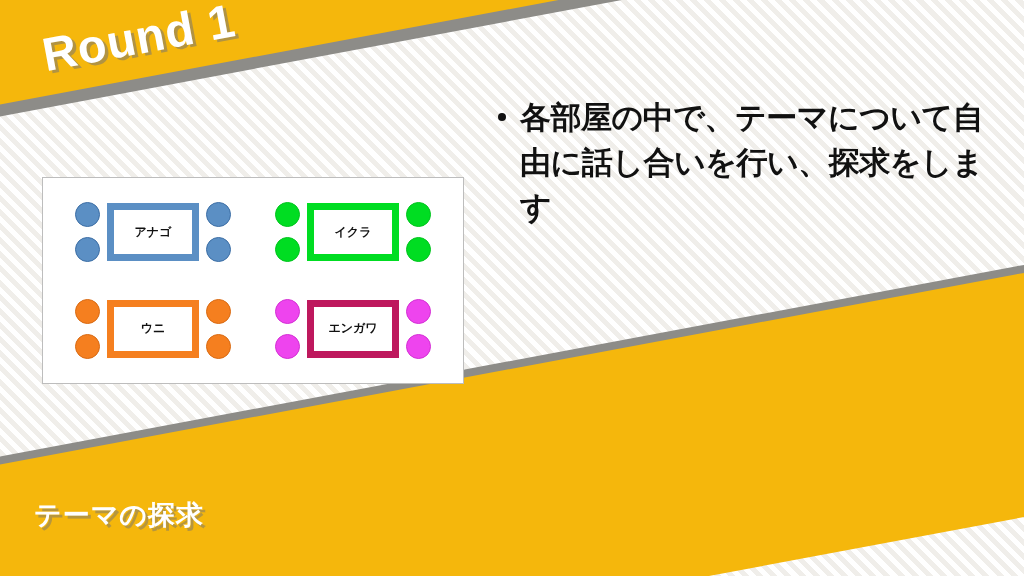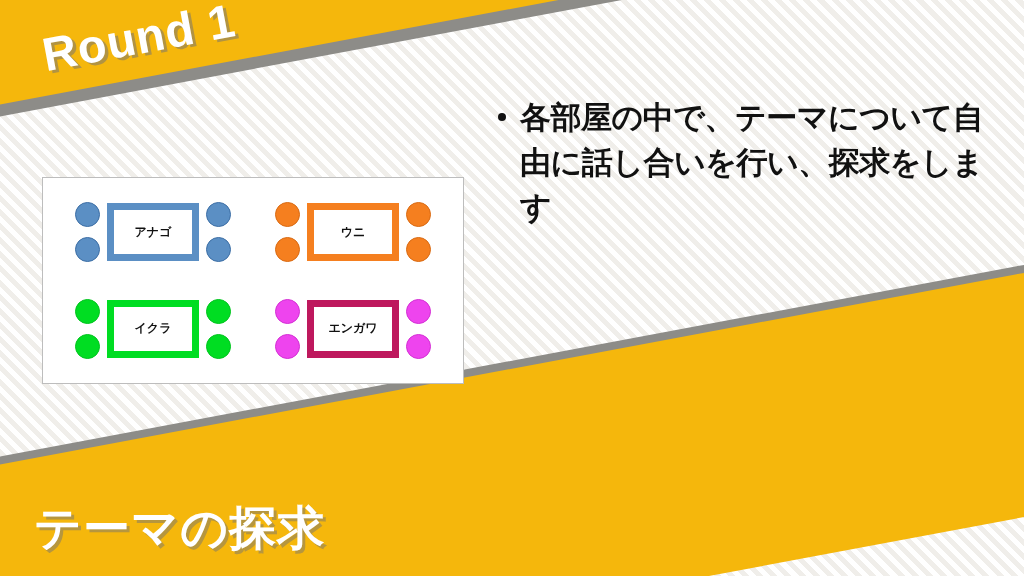--- a/index.html
+++ b/index.html
@@ -80,21 +80,21 @@
     color: #ffffff;
     letter-spacing: 1px;
     text-shadow: 3px 3px 0 rgba(120,118,112,0.55);
     white-space: nowrap;
   }
 
   #footer-title {
     position: absolute;
     left: 34px;
     top: 497px;
-    font-size: 47px;
+    font-size: 27px;
     font-weight: bold;
     color: #ffffff;
     letter-spacing: 1px;
     text-shadow: 3px 3px 0 rgba(120,118,112,0.5);
     white-space: nowrap;
   }
 
   
   #room-panel {
     position: absolute;
@@ -205,43 +205,43 @@
           <span class="room-label">アナゴ</span>
         </div>
         <div class="seat-col">
           <div class="seat" style="background:#5b8fc4;border:1px solid #3c6ea5;"></div>
           <div class="seat" style="background:#5b8fc4;border:1px solid #3c6ea5;"></div>
         </div>
       </div>
 
       <div class="room-group">
         <div class="seat-col">
+          <div class="seat" style="background:#00dd22;border:1px solid #00c41d;"></div>
+          <div class="seat" style="background:#00dd22;border:1px solid #00c41d;"></div>
+        </div>
+        <div class="room-box" style="border:7px solid #00dd22;">
+          <span class="room-label">イクラ</span>
+        </div>
+        <div class="seat-col">
+          <div class="seat" style="background:#00dd22;border:1px solid #00c41d;"></div>
+          <div class="seat" style="background:#00dd22;border:1px solid #00c41d;"></div>
+        </div>
+      </div>
+
+      <div class="room-group">
+        <div class="seat-col">
           <div class="seat" style="background:#f57f1f;border:1px solid #d96a12;"></div>
           <div class="seat" style="background:#f57f1f;border:1px solid #d96a12;"></div>
         </div>
         <div class="room-box" style="border:7px solid #f57f1f;">
           <span class="room-label">ウニ</span>
         </div>
         <div class="seat-col">
           <div class="seat" style="background:#f57f1f;border:1px solid #d96a12;"></div>
           <div class="seat" style="background:#f57f1f;border:1px solid #d96a12;"></div>
-        </div>
-      </div>
-
-      <div class="room-group">
-        <div class="seat-col">
-          <div class="seat" style="background:#00dd22;border:1px solid #00c41d;"></div>
-          <div class="seat" style="background:#00dd22;border:1px solid #00c41d;"></div>
-        </div>
-        <div class="room-box" style="border:7px solid #00dd22;">
-          <span class="room-label">イクラ</span>
-        </div>
-        <div class="seat-col">
-          <div class="seat" style="background:#00dd22;border:1px solid #00c41d;"></div>
-          <div class="seat" style="background:#00dd22;border:1px solid #00c41d;"></div>
         </div>
       </div>
 
       <div class="room-group">
         <div class="seat-col">
           <div class="seat" style="background:#ee44ee;border:1px solid #d42fd4;"></div>
           <div class="seat" style="background:#ee44ee;border:1px solid #d42fd4;"></div>
         </div>
         <div class="room-box" style="border:7px solid #be185d;">
           <span class="room-label">エンガワ</span>

